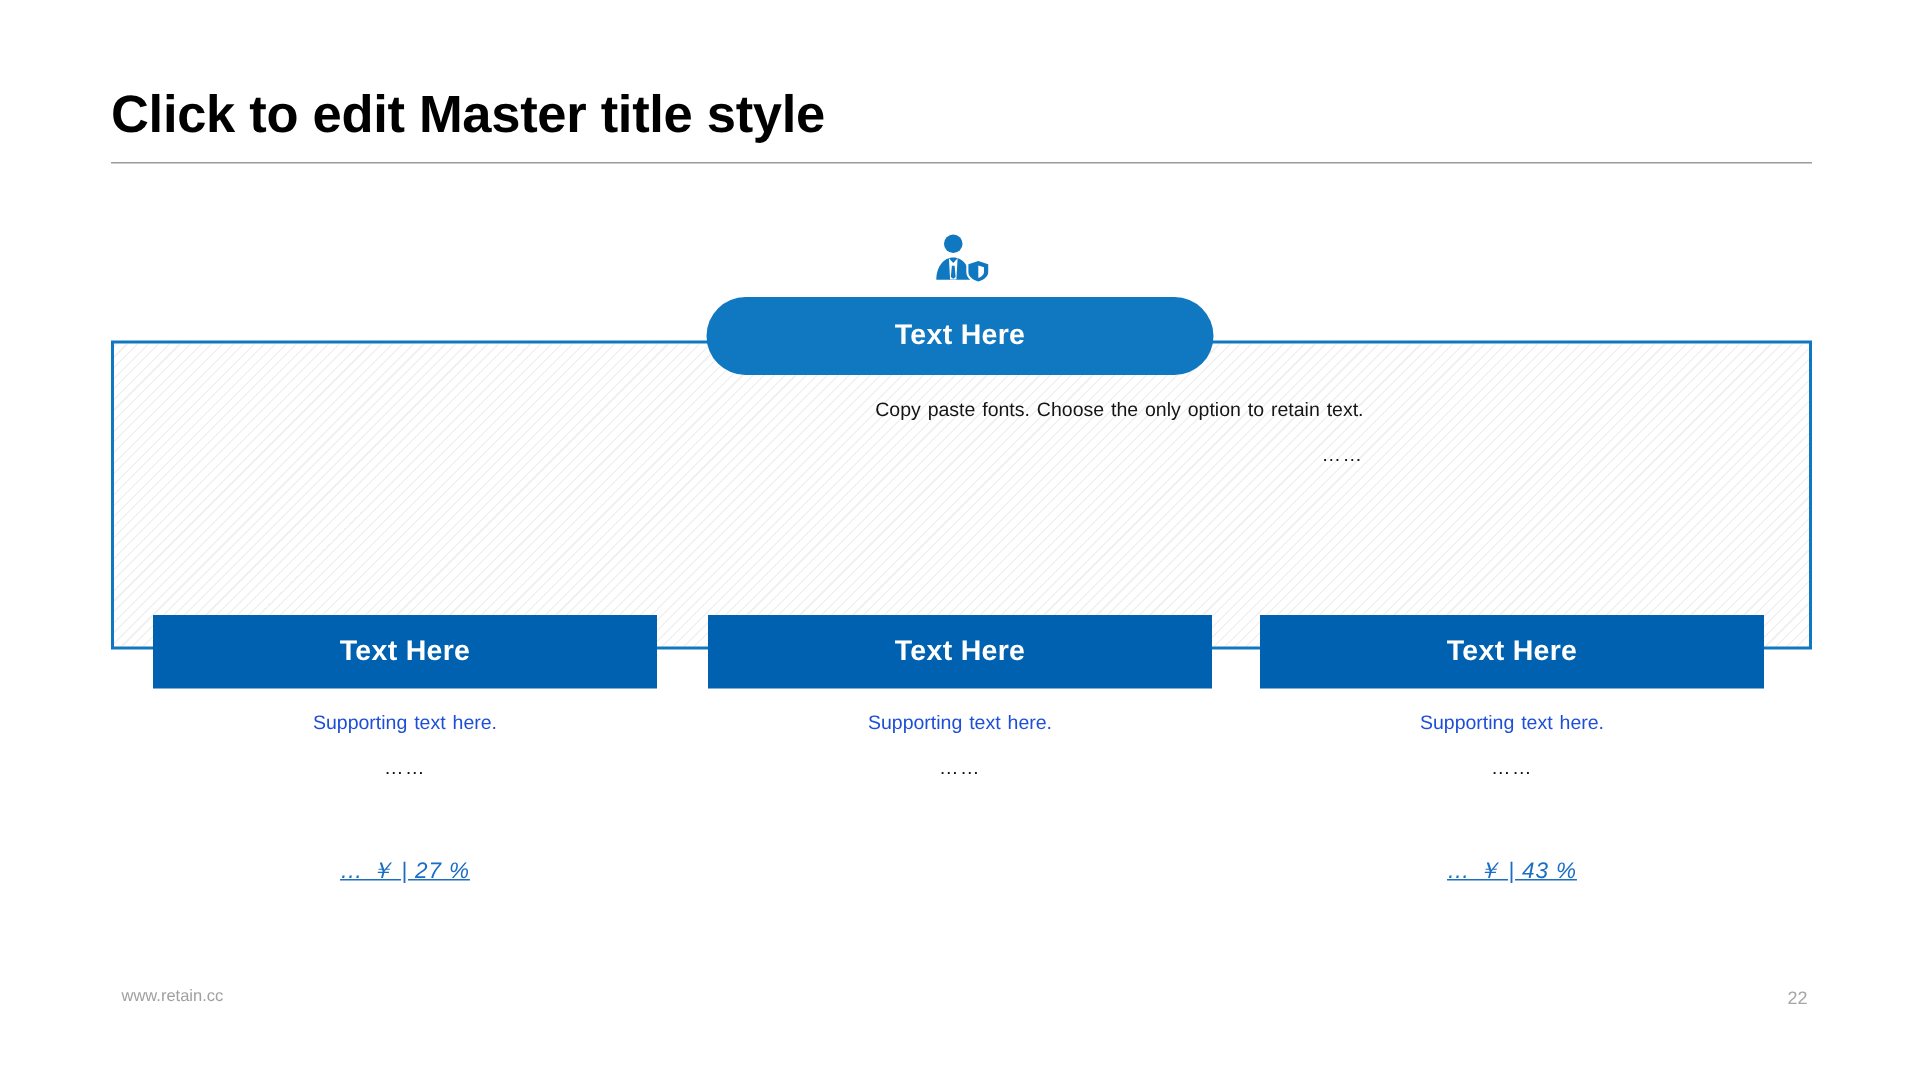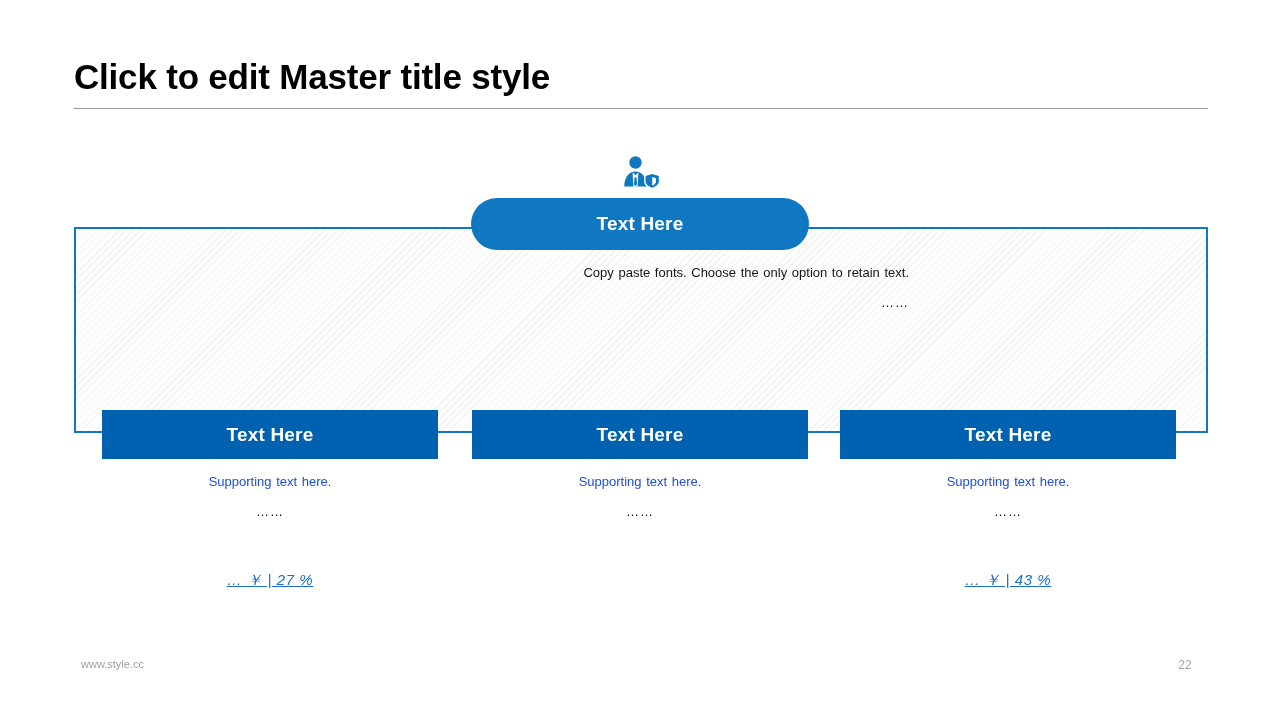--- a/index.html
+++ b/index.html
@@ -172,21 +172,21 @@
     left: 81px;
     top: 658px;
     font-size: 11px;
     color: #a0a0a0;
   }
   #footer-page {
     position: absolute;
     left: 1165px;
     top: 658px;
     width: 40px;
-    text-align: center;
+    text-align: right;
     font-size: 12px;
     color: #a6a6a6;
   }
 </style>
 </head>
 <body>
 
 <div id="slide">
 
   <div id="title-block">
@@ -250,16 +250,16 @@
     </div>
     <div class="col-body">
       <div class="support">Supporting text here.</div>
       <div class="dots">……</div>
     </div>
     <div class="col-link-wrap">
       <a class="col-link" href="#">…  ￥ | 43 %</a>
     </div>
   </div>
 
-  <div id="footer-site">www.style.cc</div>
+  <div id="footer-site">www.retain.cc</div>
   <div id="footer-page">22</div>
 
 </div>
 
 </body></html>

